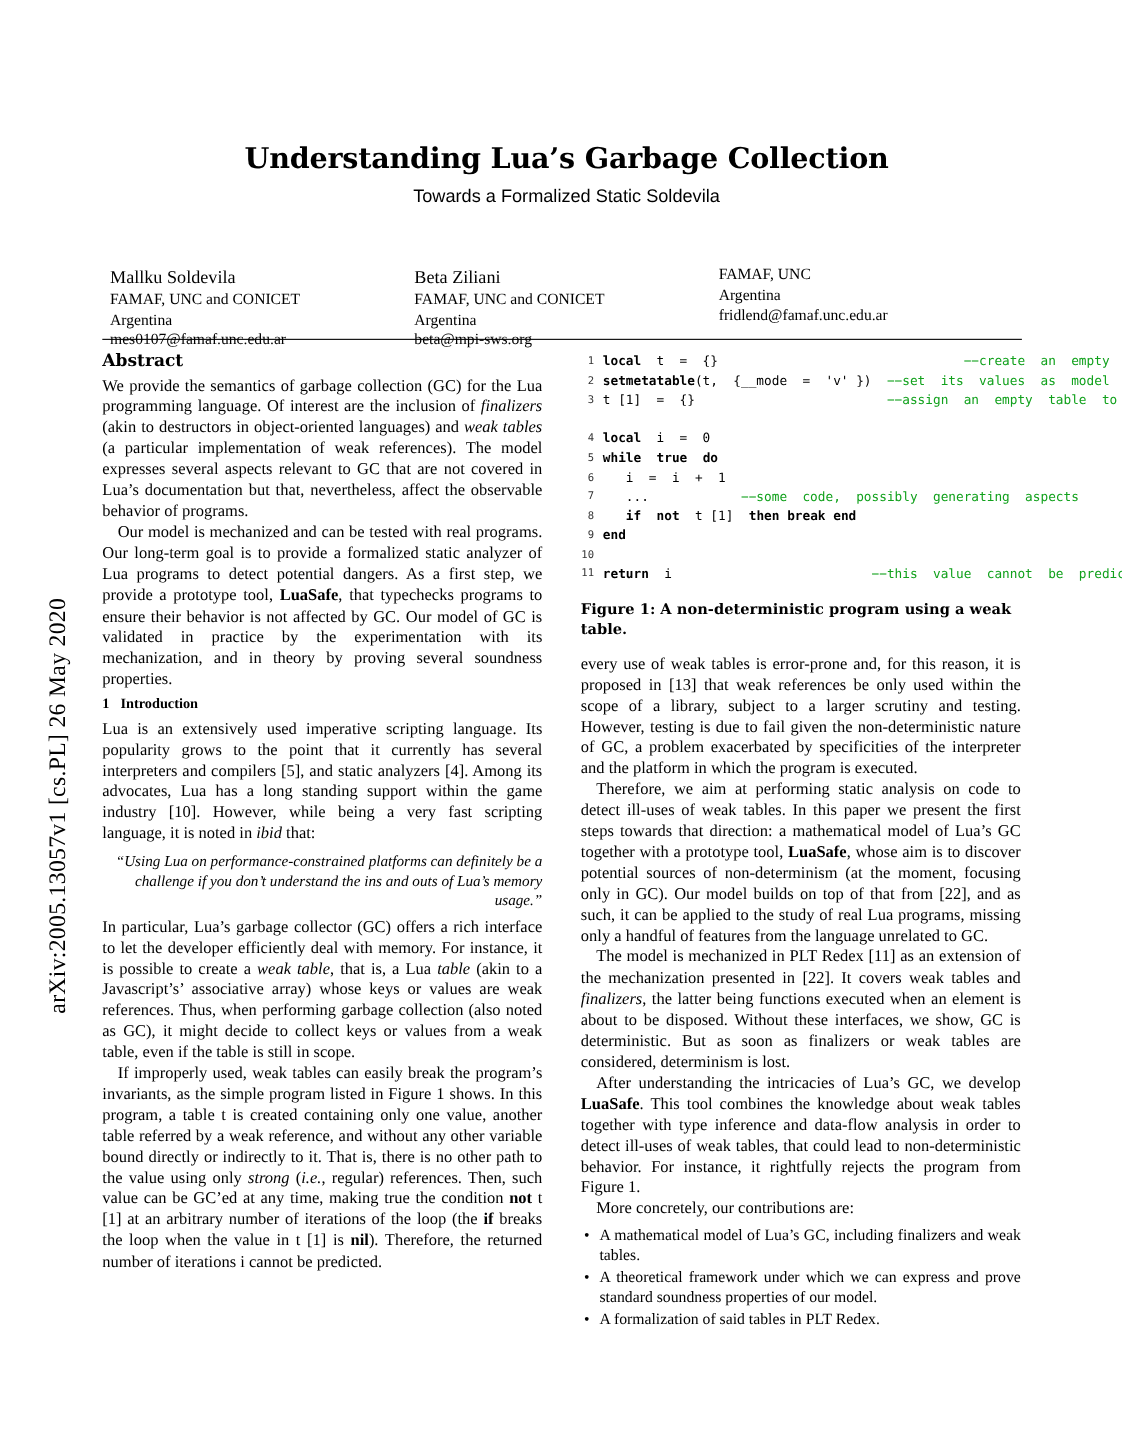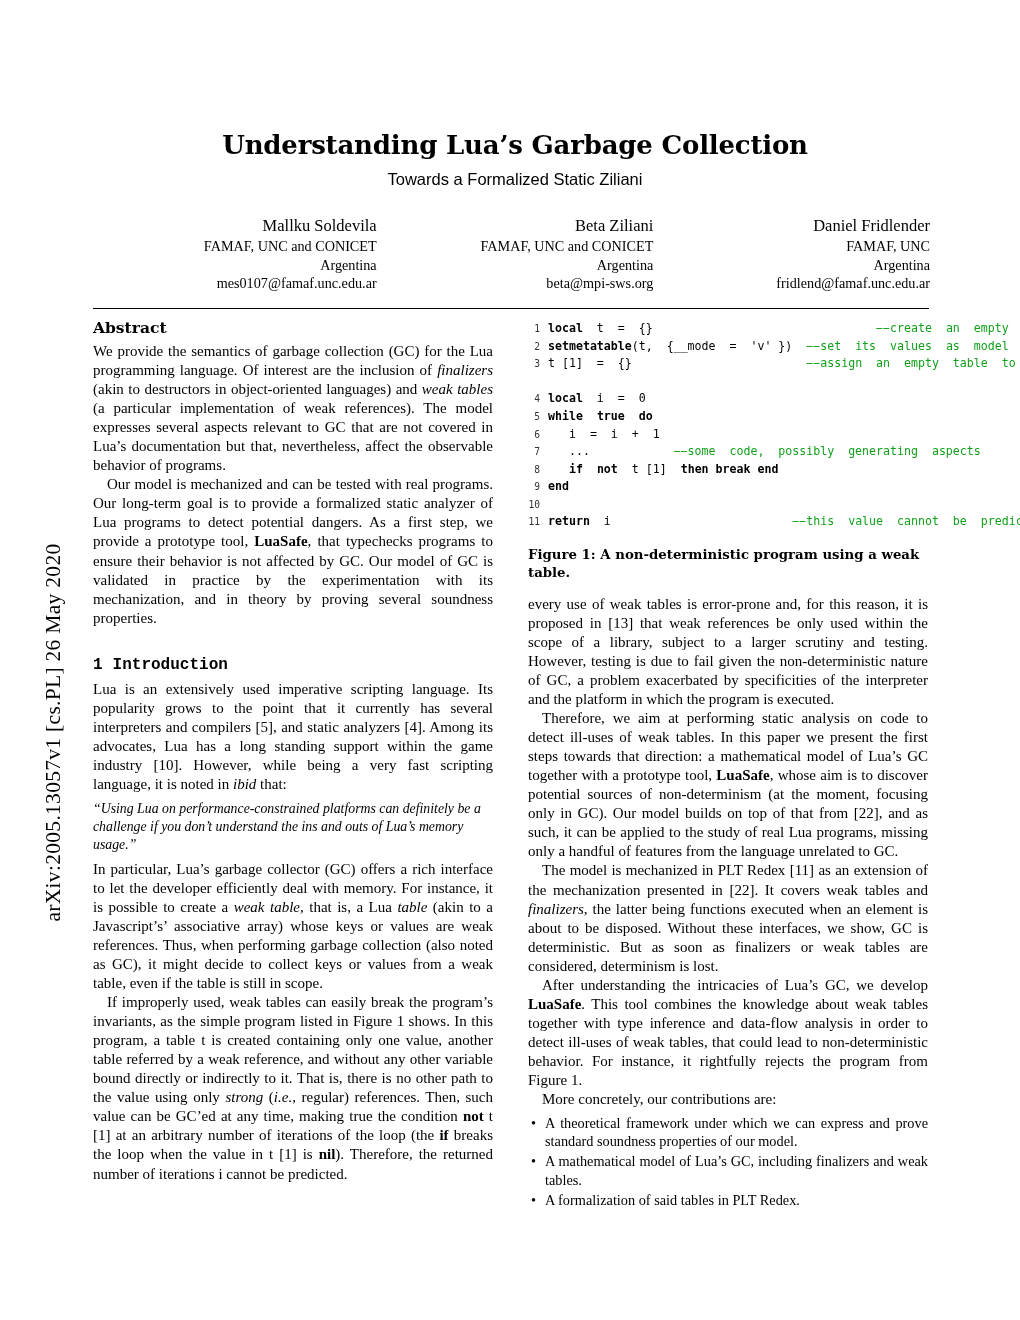--- a/index.html
+++ b/index.html
@@ -61,22 +61,23 @@
   .authors {
     position: absolute;
     left: 100px;
     top: 215px;
     width: 830px;
     display: flex;
     justify-content: space-between;
   }
   .author {
     flex: 1 1 0;
-    text-align: right;
+    text-align: left;
     line-height: 1.32;
+    margin-top: 26px;
   }
   .author-name {
     font-size: 16.5px;
   }
   .author-aff, .author-country, .author-email {
     font-size: 14.2px;
   }
 
   .rule {
     position: absolute;
@@ -97,43 +98,43 @@
   }
   .col { width: 400px; }
 
   h2.sec-title {
     font-family: "DejaVu Serif", serif;
     font-size: 15.5px;
     font-weight: bold;
     margin: 0 0 5px 0;
   }
   h2.sec-num-title {
-    font-family: Liberation Mono, monospace;
-    font-size: 16px;
-    font-weight: bold;
-    margin: 28px 0 6px 0;
+    font-family: Liberation Serif, serif;
+    font-size: 13px;
+    font-weight: bold;
+    margin: 4px 0 6px 0;
   }
   h2.sec-num-title .num { margin-right: 10px; }
 
   p {
     font-size: 15px;
     line-height: 1.27;
     margin: 0;
     text-align: justify;
     text-justify: inter-word;
     hyphens: auto;
   }
   p + p { text-indent: 14px; }
   p.noindent { text-indent: 0; }
 
   blockquote {
     margin: 6px 0 6px 0;
     font-size: 13.8px;
     font-style: italic;
-    text-align: left;
+    text-align: right;
     line-height: 1.3;
   }
 
   
   .listing {
     font-family: "DejaVu Sans Mono", monospace;
     font-size: 11.6px;
     line-height: 1.52;
     margin-top: 2px;
   }
@@ -182,38 +183,37 @@
 </style>
 </head>
 <body>
 
 <div class="page">
 
   <div class="arxiv-stamp">arXiv:2005.13057v1  [cs.PL]  26 May 2020</div>
 
   <div class="title-block">
     <h1 class="paper-title">Understanding Lua’s Garbage Collection</h1>
-    <div class="paper-subtitle">Towards a Formalized Static Ziliani</div>
+    <div class="paper-subtitle">Towards a Formalized Static Soldevila</div>
   </div>
 
   <div class="authors">
     <div class="author">
       <div class="author-name">Mallku Soldevila</div>
       <div class="author-aff">FAMAF, UNC and CONICET</div>
       <div class="author-country">Argentina</div>
       <div class="author-email">mes0107@famaf.unc.edu.ar</div>
     </div>
     <div class="author">
       <div class="author-name">Beta Ziliani</div>
       <div class="author-aff">FAMAF, UNC and CONICET</div>
       <div class="author-country">Argentina</div>
       <div class="author-email">beta@mpi-sws.org</div>
     </div>
     <div class="author">
-      <div class="author-name">Daniel Fridlender</div>
       <div class="author-aff">FAMAF, UNC</div>
       <div class="author-country">Argentina</div>
       <div class="author-email">fridlend@famaf.unc.edu.ar</div>
     </div>
   </div>
 
   <div class="rule"></div>
 
   <div class="columns">
 
@@ -249,20 +249,20 @@
       <div class="figcaption">Figure 1: A non-deterministic program using a weak table.</div>
 
       <div style="height:14px"></div>
       <p class="noindent">every use of weak tables is error-prone and, for this reason, it is proposed in [13] that weak references be only used within the scope of a library, subject to a larger scrutiny and testing. However, testing is due to fail given the non-deterministic nature of GC, a problem exacerbated by specificities of the interpreter and the platform in which the program is executed.</p>
       <p>Therefore, we aim at performing static analysis on code to detect ill-uses of weak tables. In this paper we present the first steps towards that direction: a mathematical model of Lua’s GC together with a prototype tool, <b>LuaSafe</b>, whose aim is to discover potential sources of non-determinism (at the moment, focusing only in GC). Our model builds on top of that from [22], and as such, it can be applied to the study of real Lua programs, missing only a handful of features from the language unrelated to GC.</p>
       <p>The model is mechanized in PLT Redex [11] as an extension of the mechanization presented in [22]. It covers weak tables and <i>finalizers</i>, the latter being functions executed when an element is about to be disposed. Without these interfaces, we show, GC is deterministic. But as soon as finalizers or weak tables are considered, determinism is lost.</p>
       <p>After understanding the intricacies of Lua’s GC, we develop <b>LuaSafe</b>. This tool combines the knowledge about weak tables together with type inference and data-flow analysis in order to detect ill-uses of weak tables, that could lead to non-deterministic behavior. For instance, it rightfully rejects the program from Figure 1.</p>
       <p>More concretely, our contributions are:</p>
 
       <ul class="contrib">
+        <li>A mathematical model of Lua’s GC, including finalizers and weak tables.</li>
         <li>A theoretical framework under which we can express and prove standard soundness properties of our model.</li>
-        <li>A mathematical model of Lua’s GC, including finalizers and weak tables.</li>
         <li>A formalization of said tables in PLT Redex.</li>
       </ul>
     </div>
 
   </div>
 </div>
 
 </body></html>

